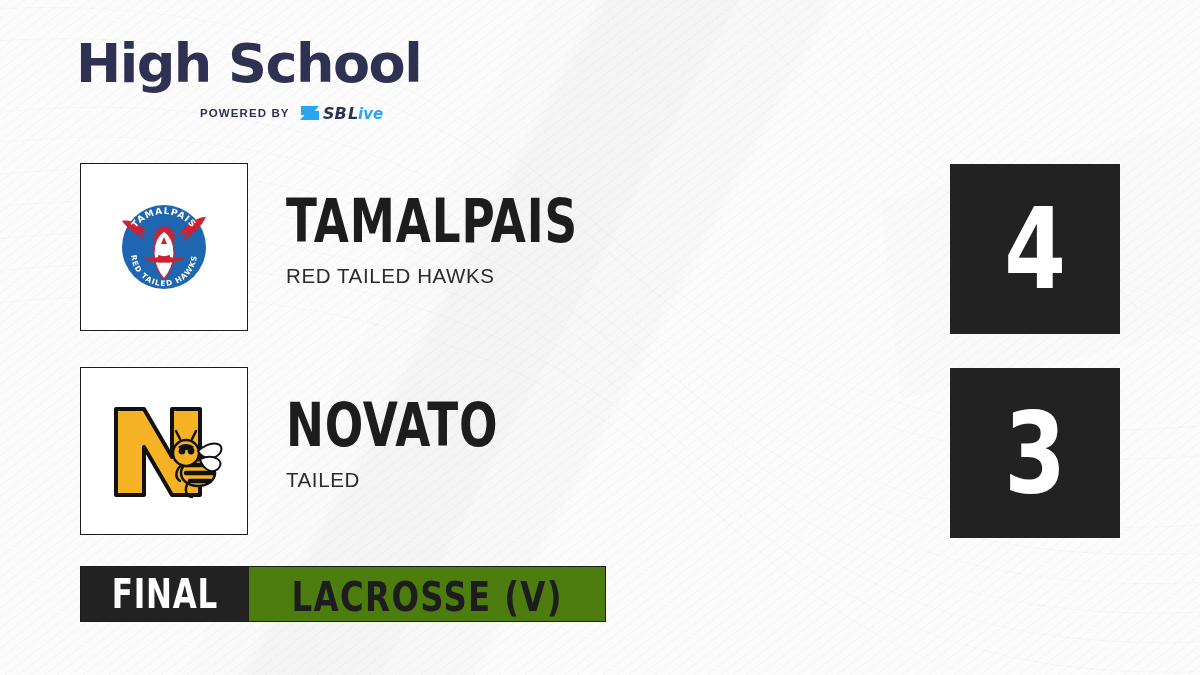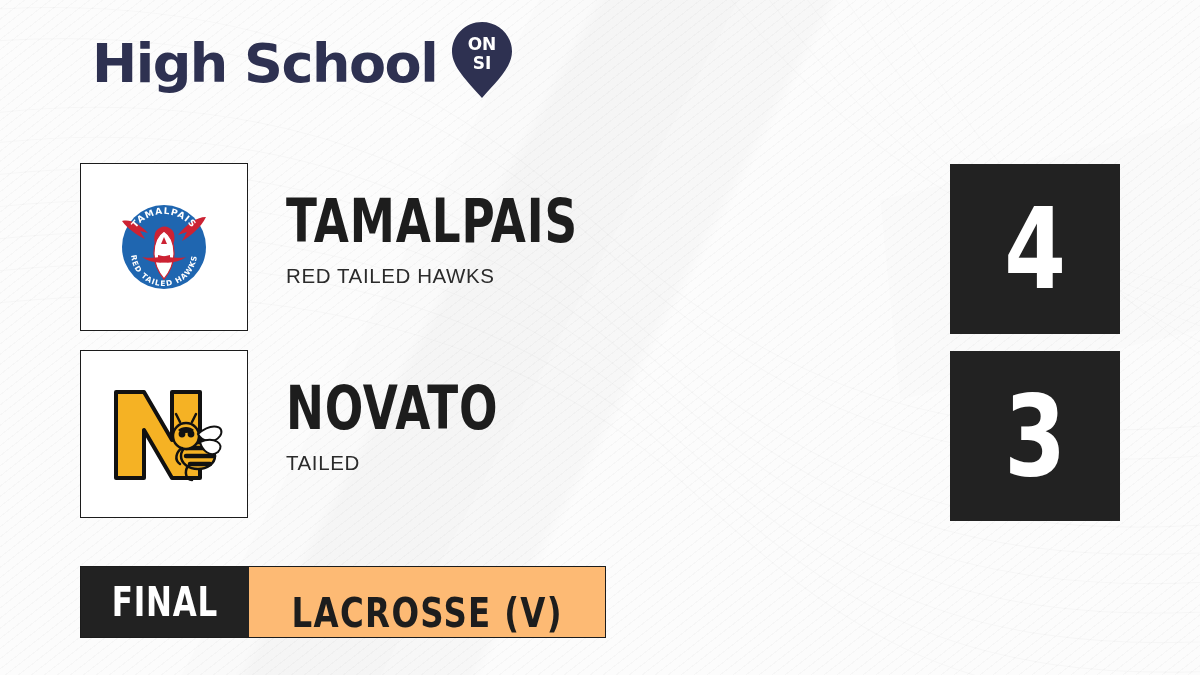--- a/index.html
+++ b/index.html
@@ -47,21 +47,21 @@
         rgba(255,255,255,0) 54%,
         rgba(255,255,255,0) 100%);
   }
   .bg-swoosh {
     opacity: 0.55;
   }
 
   
   .header {
     position: absolute;
-    left: 92px;
+    left: 76px;
     top: 30px;
     width: 520px;
     height: 105px;
   }
   .brand-row {
     display: flex;
     align-items: center;
     height: 68px;
   }
   .brand-text {
@@ -98,21 +98,21 @@
   }
 
   
   .team-row {
     position: absolute;
     left: 80px;
     width: 1040px;
     height: 172px;
   }
   .team-row.row-1 { top: 163px; }
-  .team-row.row-2 { top: 350px; }
+  .team-row.row-2 { top: 367px; }
 
   .logo-tile {
     position: absolute;
     left: 0;
     top: 0;
     width: 168px;
     height: 168px;
     background: #ffffff;
     border: 1.6px solid #1c1c1c;
     box-sizing: border-box;
@@ -166,26 +166,26 @@
     line-height: 1;
     color: #ffffff;
     transform: scaleX(0.88);
   }
 
   
   .status-bar {
     position: absolute;
     left: 80px;
     top: 566px;
-    height: 72px;
+    height: 56px;
     display: flex;
     align-items: stretch;
     border: 1.6px solid #1c1c1c;
     box-sizing: border-box;
-    background: #fdba74;
+    background: #4d7c0f;
   }
   .status-state {
     background: #222222;
     color: #ffffff;
     display: flex;
     align-items: center;
     justify-content: center;
     padding: 0 22px;
     min-width: 146px;
     box-sizing: border-box;
@@ -244,25 +244,29 @@
       <g fill="#000000" fill-opacity="0.016">
         <path d="M560 -40 L 760 -40 L 360 715 L 160 715 Z"></path>
         <path d="M880 200 L 1200 120 L 1200 330 L 900 400 Z"></path>
       </g>
     </svg>
   </div>
 
   <div class="header">
     <div class="brand-row">
       <div class="brand-text">High School</div>
-      <div class="brand-pin">
-        <svg width="62" height="78" viewBox="0 0 62 78" xmlns="http://www.w3.org/2000/svg">
-          <path d="M31 1 C 14.5 1, 1 14.3, 1 30.6 C 1 46, 16 60, 31 77 C 46 60, 61 46, 61 30.6 C 61 14.3, 47.5 1, 31 1 Z" fill="#2e3151"></path>
-          <text x="31" y="29" text-anchor="middle" fill="#ffffff" font-family="DejaVu Sans, sans-serif" font-size="17" font-weight="bold">ON</text>
-          <text x="31" y="48" text-anchor="middle" fill="#ffffff" font-family="DejaVu Sans, sans-serif" font-size="17" font-weight="bold">SI</text>
+    </div>
+    <div class="powered-row">
+      <div class="powered-by">POWERED BY</div>
+      <div class="sblive-mark">
+        <svg width="96" height="22" viewBox="0 0 96 22" xmlns="http://www.w3.org/2000/svg">
+          <path d="M2 4 L 20 4 L 15.5 9 L 5 9 L 20 9 L 20 18 L 1 18 L 5.5 13 L 16 13 L 2 13 Z" fill="#2aa5f0"></path>
+          <text x="24" y="17" fill="#2e3151" font-family="DejaVu Sans, sans-serif" font-size="16" font-weight="bold" font-style="italic">SB</text>
+          <text x="49" y="17" fill="#2e3151" font-family="DejaVu Sans, sans-serif" font-size="16" font-weight="bold" font-style="italic">L</text>
+          <text x="59" y="17" fill="#2aa5f0" font-family="DejaVu Sans, sans-serif" font-size="15" font-weight="bold" font-style="italic">ive</text>
         </svg>
       </div>
     </div>
   </div>
 
   <div class="team-row row-1">
     <div class="logo-tile">
       <svg width="120" height="120" viewBox="0 0 120 120" xmlns="http://www.w3.org/2000/svg">
         <circle cx="60" cy="60" r="42" fill="#1f66b0"></circle>
         <g fill="#cc2233">

